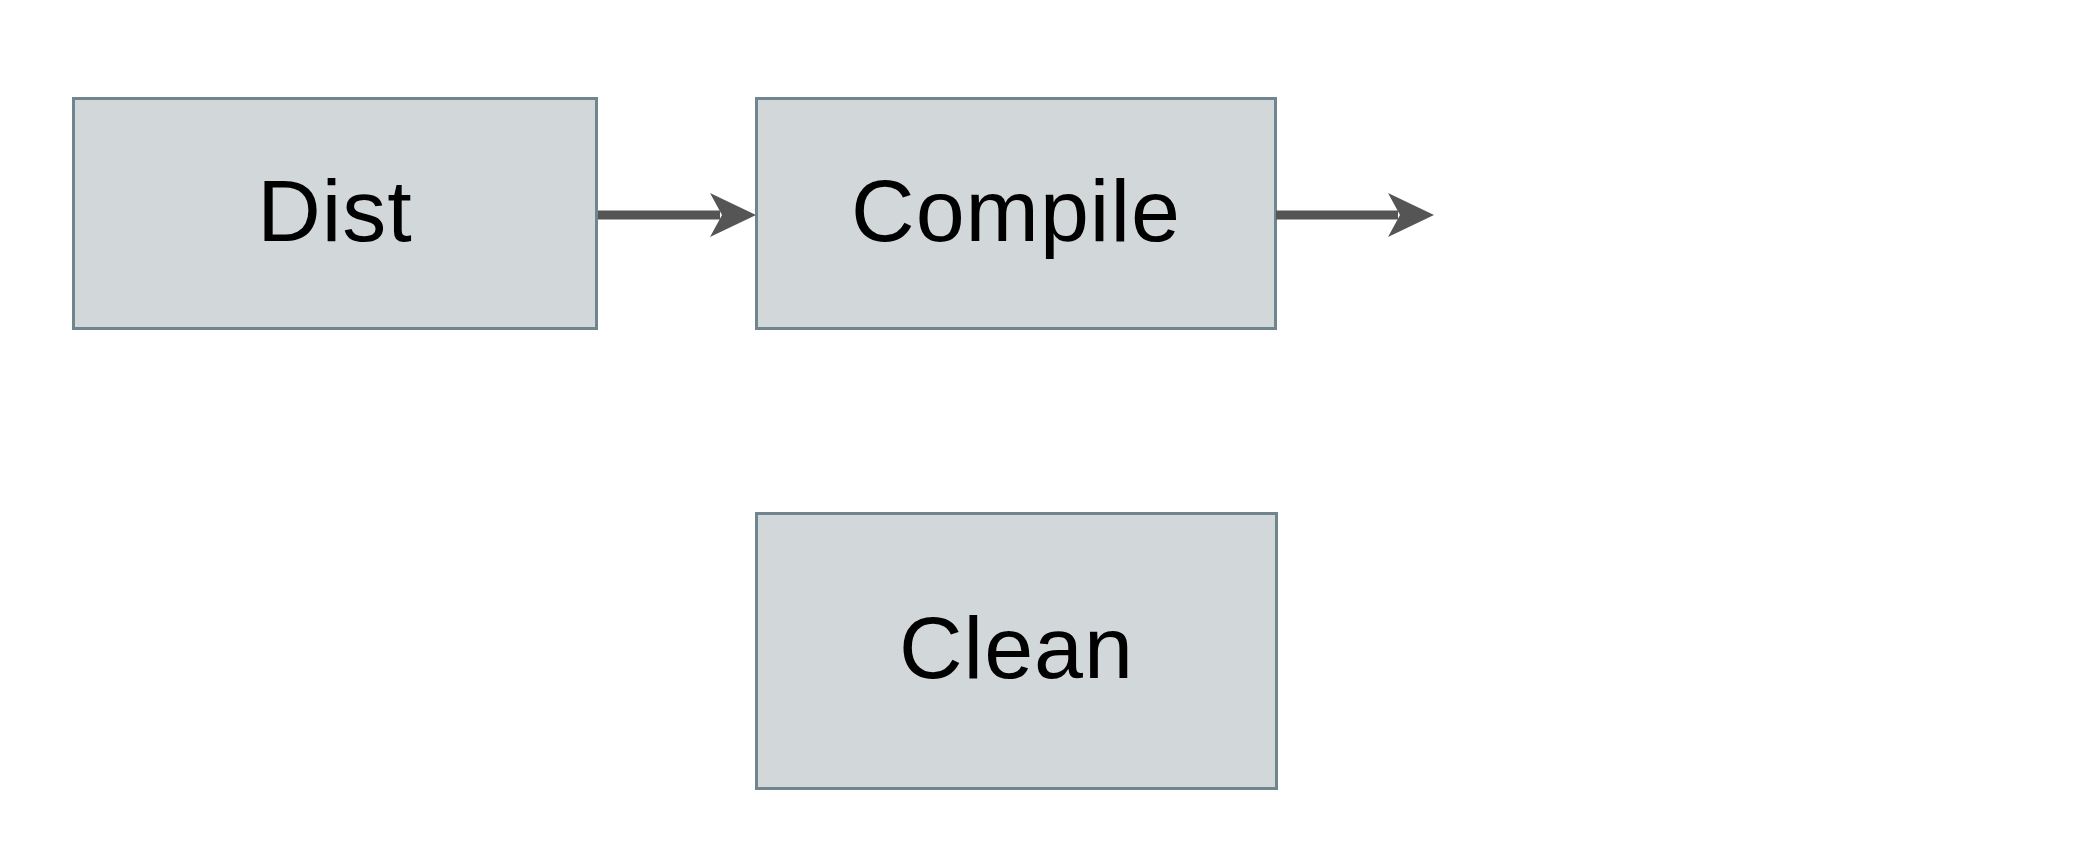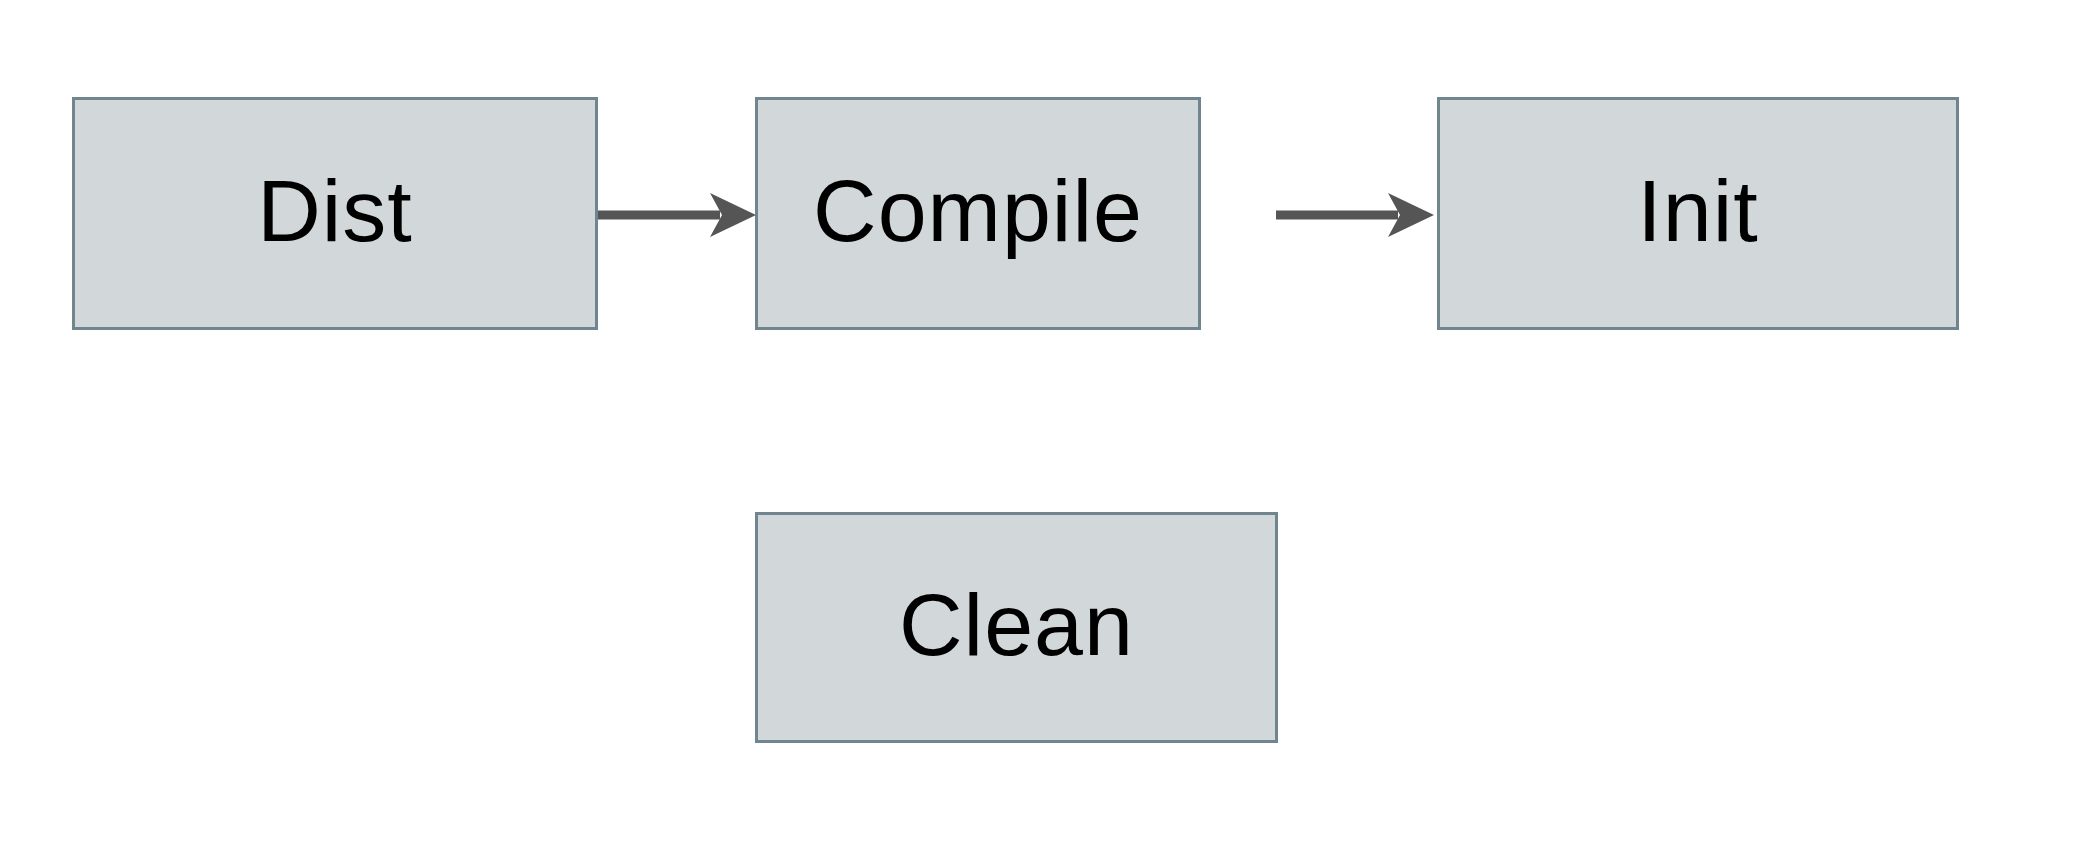--- a/index.html
+++ b/index.html
@@ -26,46 +26,43 @@
   }
   .node-label {
     font-size: 88px;
     line-height: 1;
     color: var(--text, #000000);
     letter-spacing: 1px;
     padding-bottom: 6px;
     white-space: nowrap;
   }
   #node-dist    { left: 72px;   top: 97px;  width: 526px; height: 233px; text-align: center; }
-  #node-compile { left: 755px;  top: 97px;  width: 446px; height: 233px; justify-content: center; }
+  #node-compile { left: 755px;  top: 97px;  width: 522px; height: 233px; justify-content: center; }
   #node-init    { left: 1437px; top: 97px;  width: 522px; height: 233px; }
-  #node-clean   { left: 755px;  top: 512px; width: 523px; height: 231px; }
+  #node-clean   { left: 755px;  top: 512px; width: 523px; height: 278px; }
   .edge {
     position: absolute;
     display: block;
   }
   #edge-dist-compile  { left: 598px;  top: 192px; }
   #edge-compile-init  { left: 1276px; top: 192px; }
 </style>
 </head>
 <body>
 
 <div class="canvas">
 
   <div class="node" id="node-dist">
     <span class="node-label">Dist</span>
   </div>
 
   <div class="node" id="node-compile">
     <span class="node-label">Compile</span>
   </div>
 
-  <div class="node" id="node-init">
-    <span class="node-label">Init</span>
-  </div>
 
   <div class="node" id="node-clean">
     <span class="node-label">Clean</span>
   </div>
 
   <svg class="edge" id="edge-dist-compile" width="158" height="46" viewBox="0 0 158 46">
     <rect x="0" y="18.5" width="122" height="9" fill="#555555"></rect>
     <polygon points="158,23 112,1 124,23 112,45" fill="#555555"></polygon>
   </svg>
 

